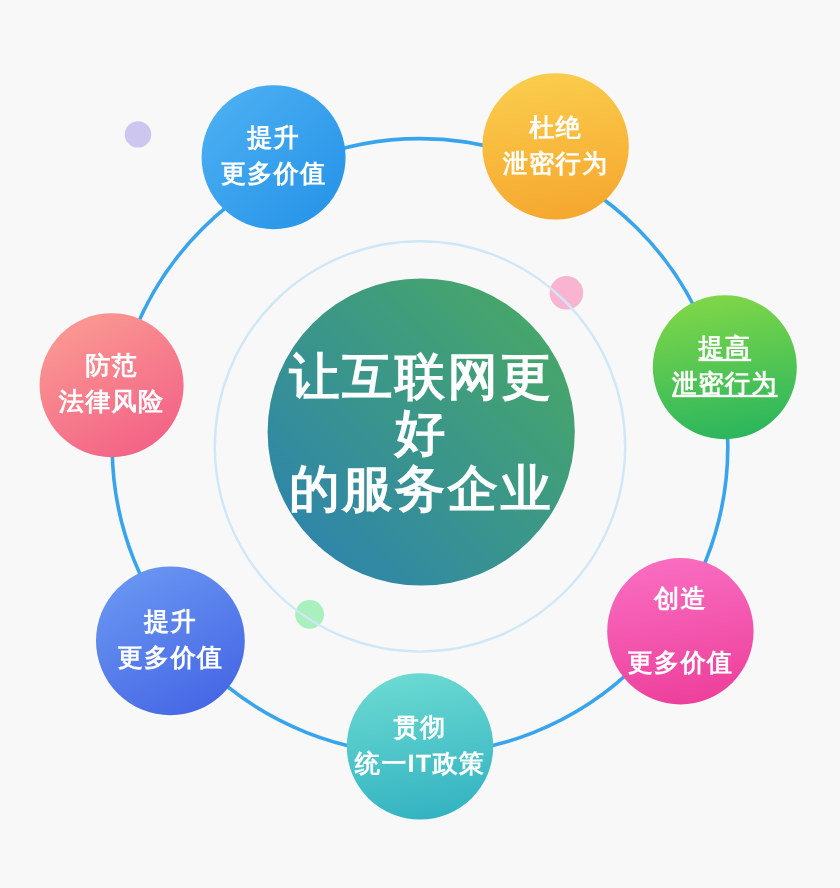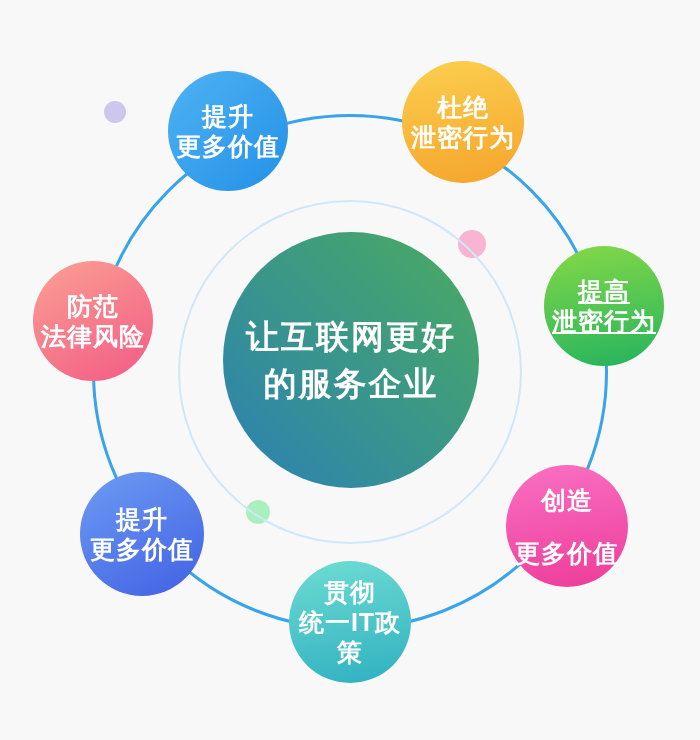--- a/index.html
+++ b/index.html
@@ -37,24 +37,24 @@
     position:absolute;
     border-radius:50%;
     display:flex;flex-direction:column;
     align-items:center;justify-content:center;
     color:#ffffff;font-weight:bold;text-align:center;
     z-index:5;
   }
   .center-circle{
     left:223px;top:232px;width:256px;height:256px;
     background:linear-gradient(225deg,#4bac5e,#2a80b5);
-    font-size:33px;line-height:47px;letter-spacing:2px;
+    font-size:42px;line-height:47px;letter-spacing:2px;
   }
   .sat{
-    font-size:25px;line-height:30px;letter-spacing:1px;
+    font-size:21px;line-height:30px;letter-spacing:1px;
   }
   .sat-bandwidth{left:168px;top:71px;width:120px;height:120px;
     background:linear-gradient(135deg,#4fb2f3,#2391e7);}
   .sat-leak{left:402px;top:61px;width:122px;height:122px;
     background:linear-gradient(170deg,#fbcf4e,#f5a42c);}
   .sat-security{left:544px;top:246px;width:120px;height:120px;
     background:linear-gradient(170deg,#85d946,#24b35f);text-decoration:underline;}
   .sat-value{left:506px;top:465px;width:122px;height:122px;
     background:linear-gradient(170deg,#fa70c2,#ec3c99);gap:23px;}
   .sat-policy{left:289px;top:561px;width:122px;height:122px;

